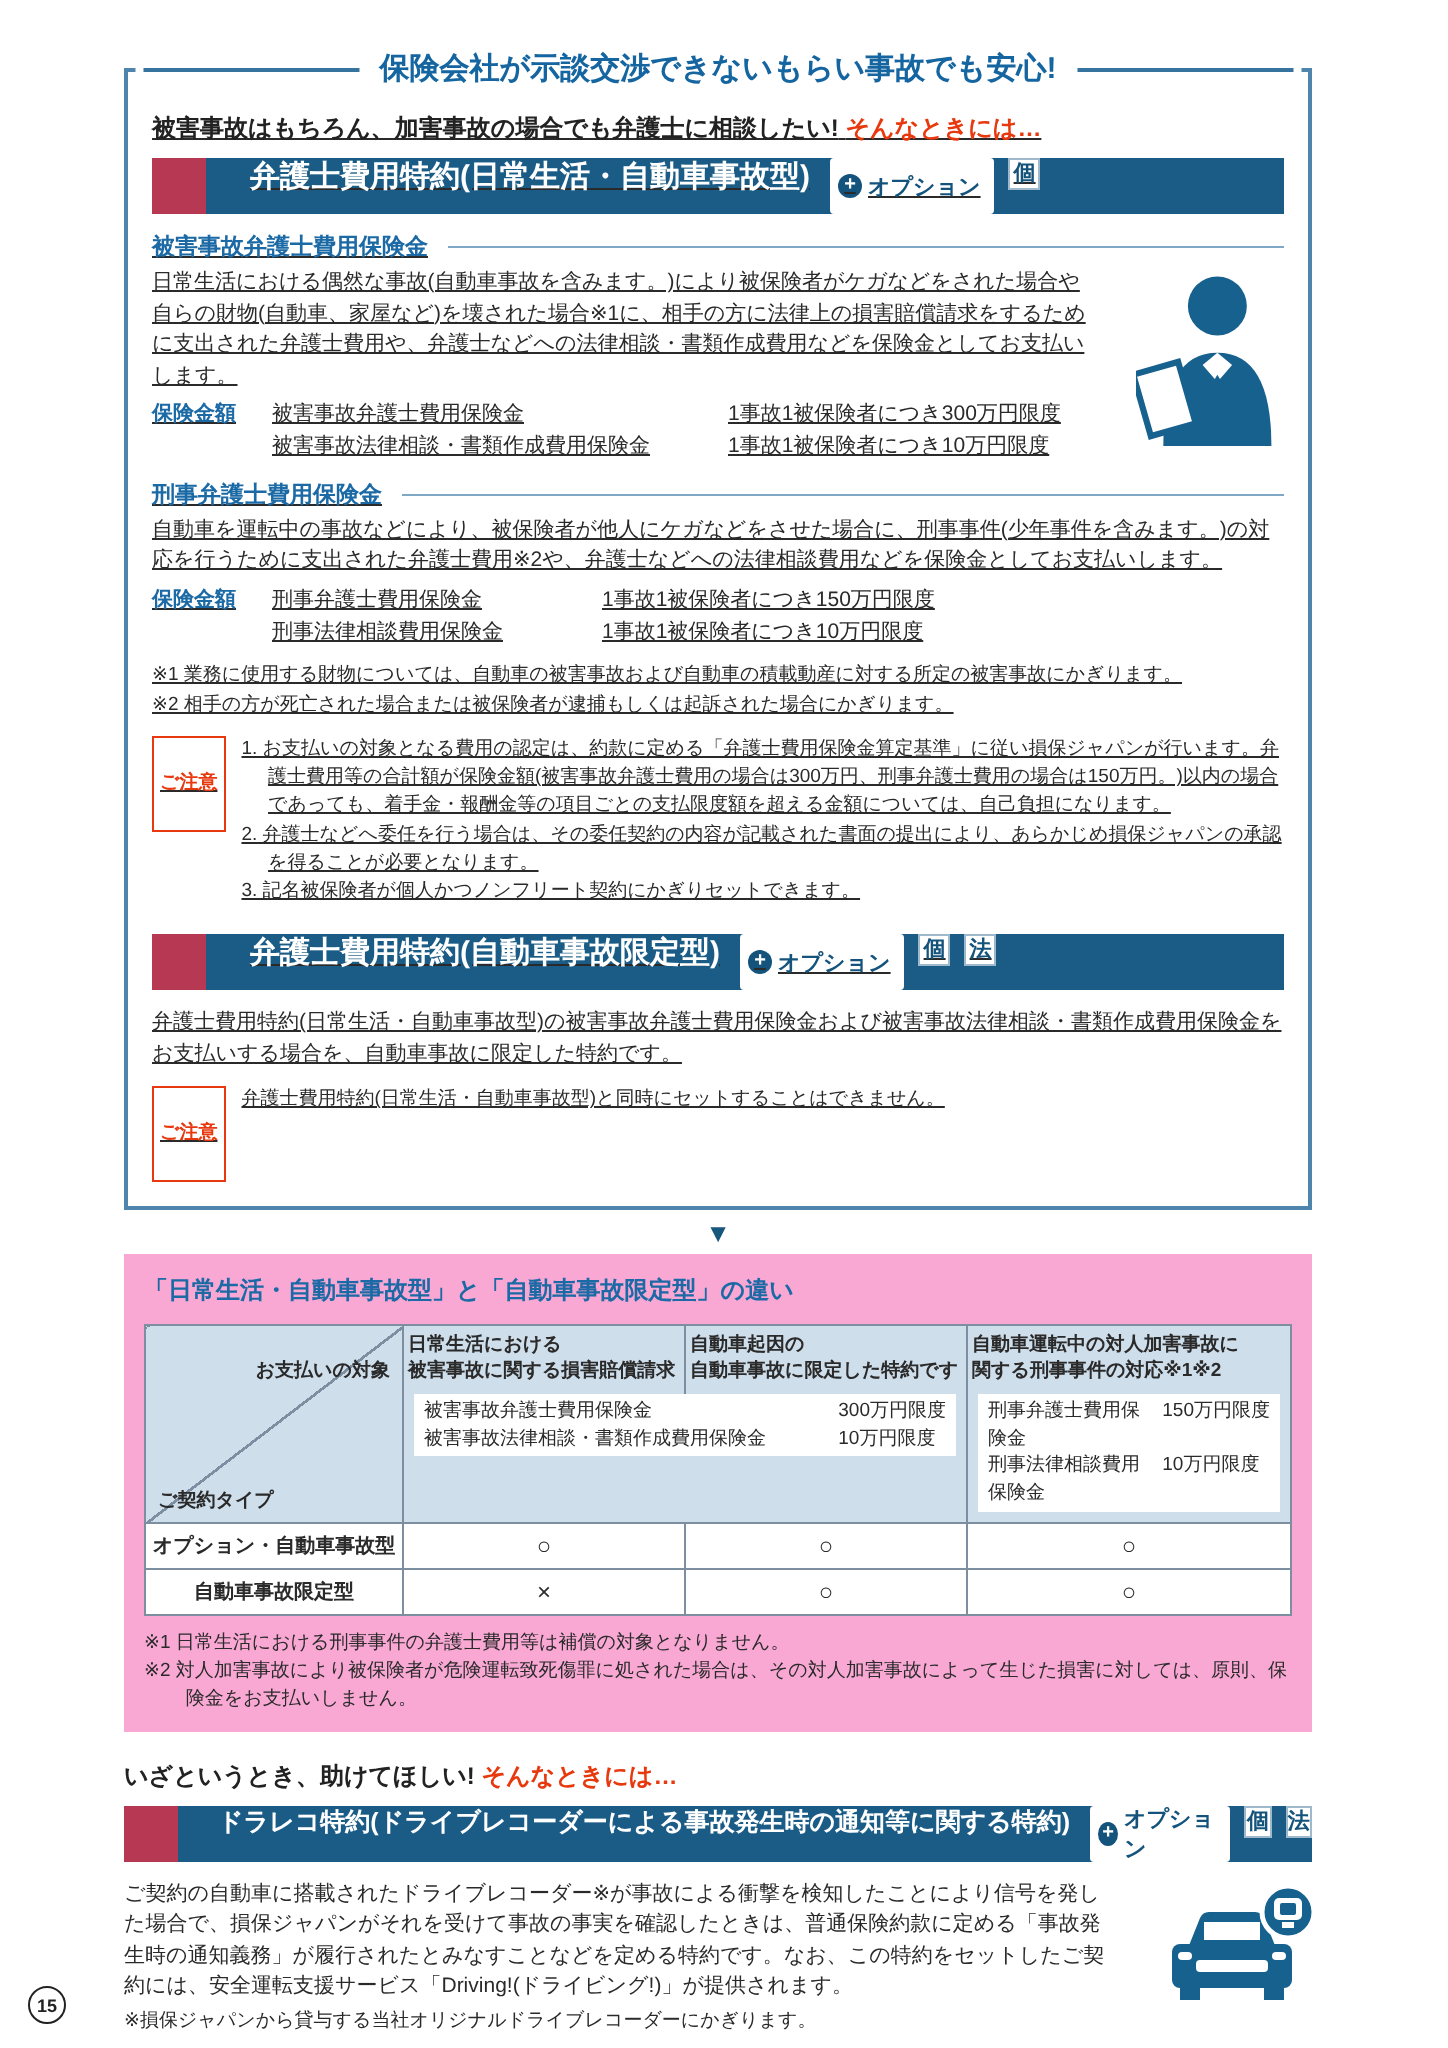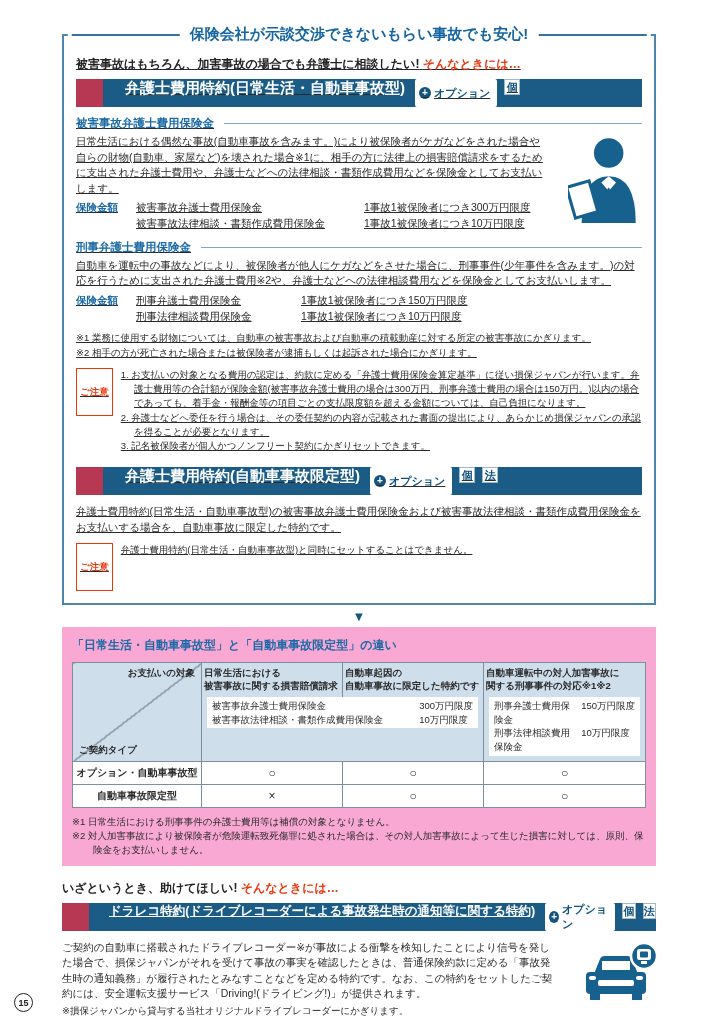--- a/index.html
+++ b/index.html
@@ -17,21 +17,21 @@
   .frame-title .dash { width:108px; height:2px; background:#36739f; }
   .frame-title .txt { color:#1565a0; font-weight:bold; font-size:15px; }
 
   .lead { font-weight:bold; font-size:12px; margin:10px 0 6px; color:#222; }
   .lead .red { color:#e8380d; }
 
   
   .banner { display:flex; background:#1b5c87; height:28px; margin:2px 0 9px; }
   .banner .tab { width:27px; align-self:stretch; background:#b73853; flex:none; }
   .banner .ttl { color:#fff; font-weight:bold; font-size:15px; margin-left:22px; white-space:nowrap; }
-  .banner.small .ttl { font-size:12.5px; margin-left:20px;text-decoration:underline; }
+  .banner.small .ttl { font-size:12.5px; margin-left:20px; }
   .badge-opt { display:inline-flex; align-items:center; background:#fff; color:#14537c;
     font-weight:bold; font-size:11px; padding:1px 7px 1px 4px; margin-left:10px; border-radius:2px; }
   .badge-opt .plus { display:inline-block; width:12px; height:12px; border-radius:50%;
     background:#14537c; color:#fff; font-size:10px; line-height:12px; text-align:center;
     margin-right:3px; font-weight:bold; }
   .badge-sq { display:inline-block; width:16px; height:16px; line-height:16px; text-align:center;
     background:#fff; color:#14537c; font-size:11px; font-weight:bold; margin-left:7px;
     box-shadow:inset 0 0 0 1px #9fb9cc; }
 
   .p { font-size:10.5px; line-height:1.48; }
@@ -64,21 +64,21 @@
   .cmp td { border:1px solid #7d8ea0; }
   .cmp tr.r1 { height:34px; } .cmp tr.r2 { height:30px; }
   .cmp .hd { background:#cfdeeb; font-size:9.5px; font-weight:bold; text-align:left;
     vertical-align:top; padding:4px 2px 0; white-space:pre-line; line-height:1.3; border-bottom:none; }
   .cmp .amt { background:#cfdeeb; border-top:none; padding:0 5px 5px; vertical-align:top; }
   .wbox { background:#fff; font-size:9.5px; padding:2px 5px; display:grid;
     grid-template-columns:1fr auto; column-gap:6px; line-height:1.45; }
   .wbox .lim { text-align:left; }
   .cmp .corner { width:128px; padding:0; position:relative; vertical-align:top;
     background:linear-gradient(to bottom right,#cfdeeb calc(50% - 0.7px),#7d8ea0 calc(50% - 0.7px),#7d8ea0 calc(50% + 0.7px),#cfdeeb calc(50% + 0.7px)); }
-  .cmp .c-top { position:absolute; top:4px; right:6px; font-size:9.5px; font-weight:bold; }
+  .cmp .c-top { position:absolute; top:16px; right:6px; font-size:9.5px; font-weight:bold; }
   .cmp .c-bot { position:absolute; bottom:4px; left:6px; font-size:9.5px; font-weight:bold; }
   .cmp .rl { font-size:10px; font-weight:bold; text-align:center; padding:4px 2px; background:#fff; }
   .cmp .mk { text-align:center; font-size:12px; background:#fff; padding:2px; }
   .panel .notes { margin-top:7px; }
 
   .sec3 { position:relative; margin-top:2px; }
   .sec3 .p.wrapicon { padding-right:102px; }
   .car1-wrap { position:absolute; right:-4px; top:2px; }
 
   .pageno { position:absolute; left:14px; bottom:12px; width:17px; height:17px;

